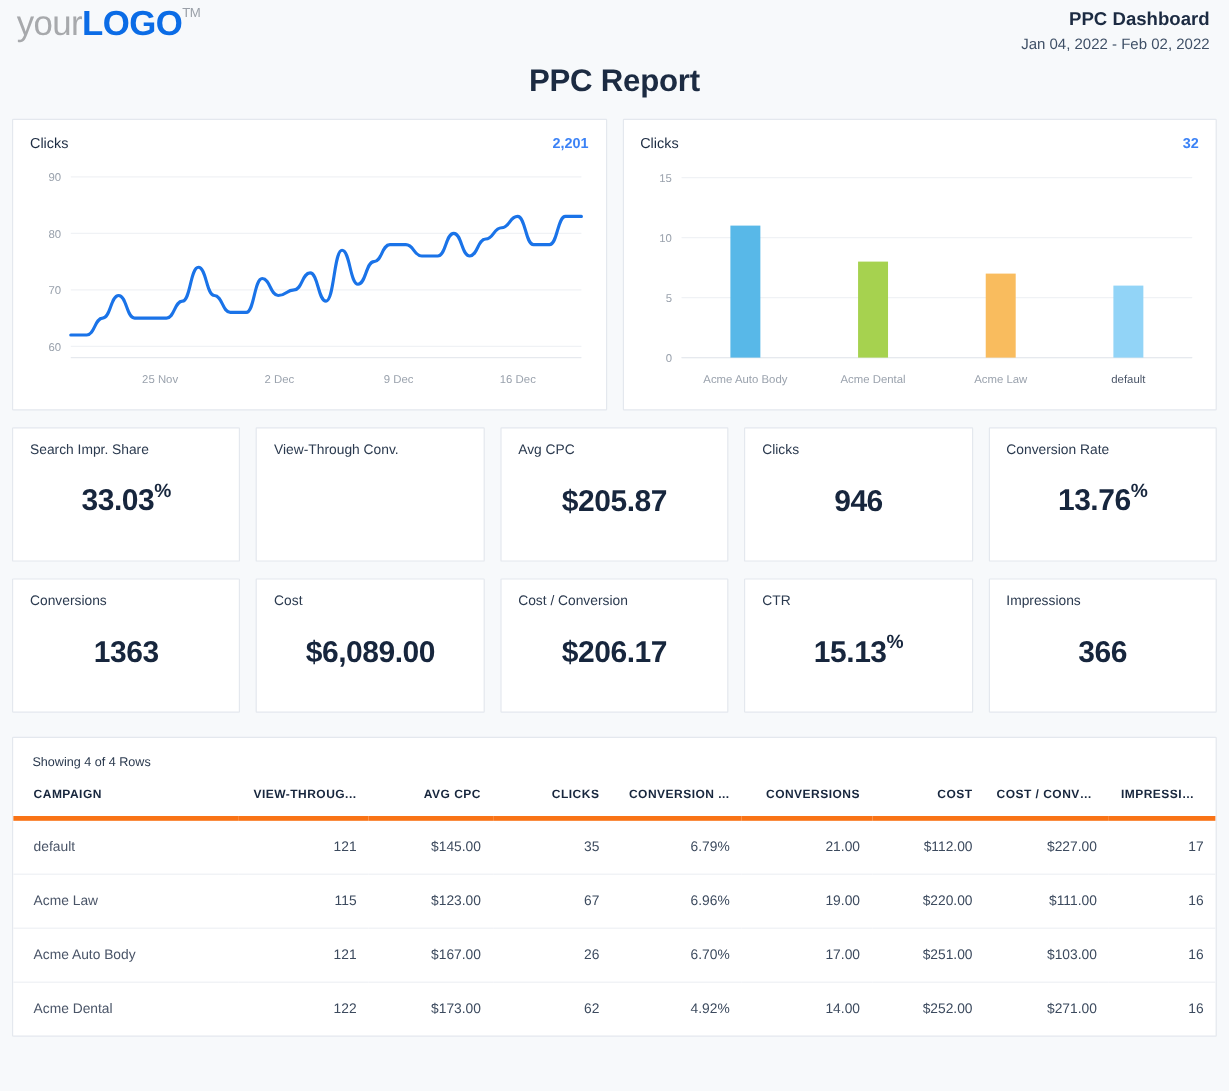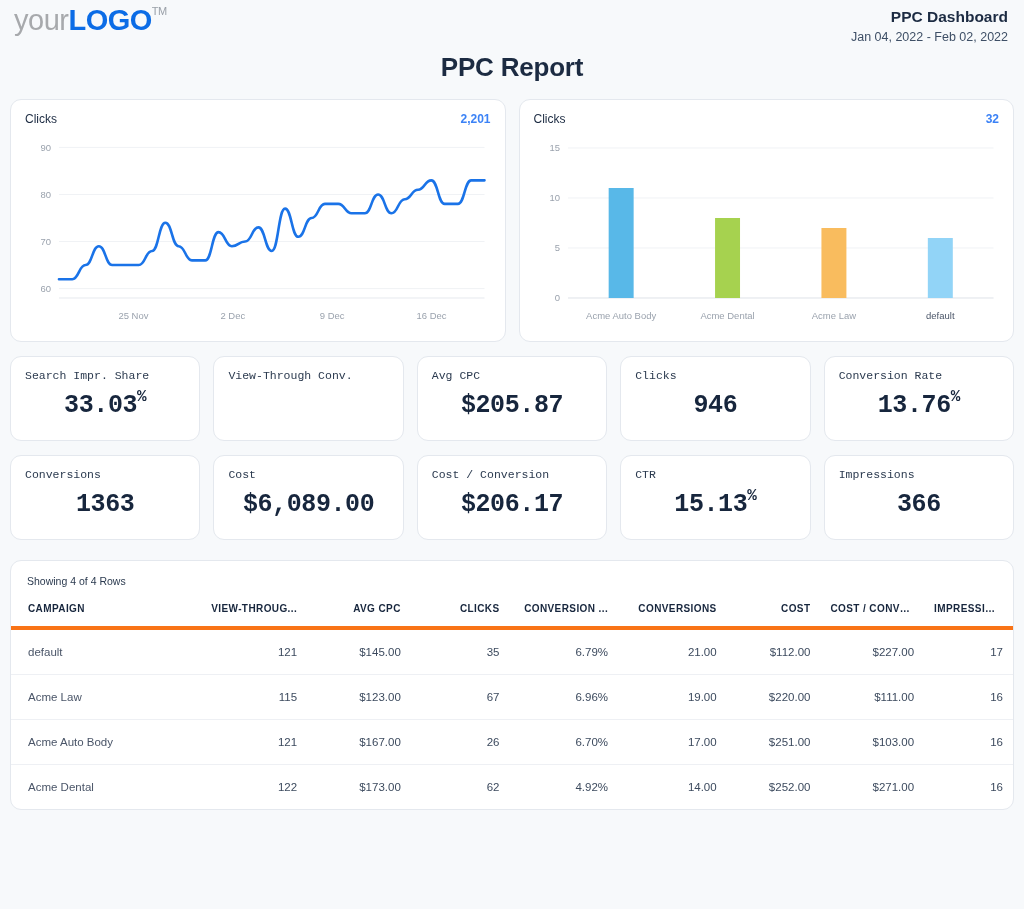--- a/index.html
+++ b/index.html
@@ -19,38 +19,38 @@
   .logo .your { color: #a7a9ac; font-weight: 400; }
   .logo .lg { color: #0b6ce6; font-weight: 700; }
   .logo .tm { color: #9aa0a8; font-size: 11px; font-weight: 400; vertical-align: super; position: relative; top: -4px; }
   .hdr-right { text-align: right; padding-top: 1px; }
   .hdr-title { font-size: 15.5px; font-weight: 700; color: #1c2b42; line-height: 1.35; }
   .hdr-sub { font-size: 12.5px; color: #3e4f66; line-height: 1.45; }
 
   .report-title { text-align: center; font-size: 26px; font-weight: 700; color: #1c2b42; margin: 8px 0 16px; letter-spacing: -0.2px; }
 
   
-  .card { background: #fff; border: 1px solid #e4e8ee; border-radius: 11px; }
+  .card { background: #fff; border: 1px solid #e4e8ee; border-radius: 1px; }
 
   .charts-row { display: flex; gap: 13px; padding: 0 4px; }
   .chart-card { flex: 1; height: 243px; padding: 12px 14px 6px; position: relative; }
   .chart-head { display: flex; justify-content: space-between; align-items: baseline; margin-bottom: 4px; }
   .chart-label { font-size: 12px; color: #1c2b42; }
   .chart-total { font-size: 12px; font-weight: 700; color: #3b82f6; }
   .plot { position: relative; height: 198px; }
   .plot svg { display: block; width: 100%; height: 100%; }
   .ytick { font-size: 9.5px; fill: #9aa2ad; }
   .xtick { font-size: 9.5px; fill: #9aa2ad; }
   .xtick-dark { font-size: 9.5px; fill: #4a5568; }
   .grid { stroke: #f0f2f5; stroke-width: 1; }
   .axisline { stroke: #e6e9ee; stroke-width: 1; }
 
   
   .kpi-row { display: flex; gap: 13px; padding: 0 4px; margin-top: 14px; }
-  .kpi { flex: 1; height: 85px; padding: 12px 14px; display: flex; flex-direction: column; font-family: Liberation Mono, monospace; }
+  .kpi { flex: 1; height: 112px; padding: 12px 14px; display: flex; flex-direction: column; }
   .kpi-label { font-size: 11.5px; color: #2b3a4f; }
   .kpi-value-wrap { flex: 1; display: flex; align-items: center; justify-content: center; }
   .kpi-value { font-size: 25px; font-weight: 700; color: #17263d; letter-spacing: -0.4px; white-space: nowrap; }
   .kpi-value .suffix { font-size: 16px; font-weight: 700; vertical-align: super; position: relative; top: -2px; }
 
   
   .table-card { margin: 20px 4px 0; padding: 0; overflow: hidden; }
   .table-meta { font-size: 10.5px; color: #2b3a4f; padding: 14px 16px 10px; }
   table { width: 100%; border-collapse: collapse; table-layout: fixed; }
   thead th { font-size: 10px; font-weight: 700; color: #17263d; letter-spacing: 0.4px; padding: 6px 10px 12px; text-align: right; white-space: nowrap; overflow: hidden; text-overflow: ellipsis; }

